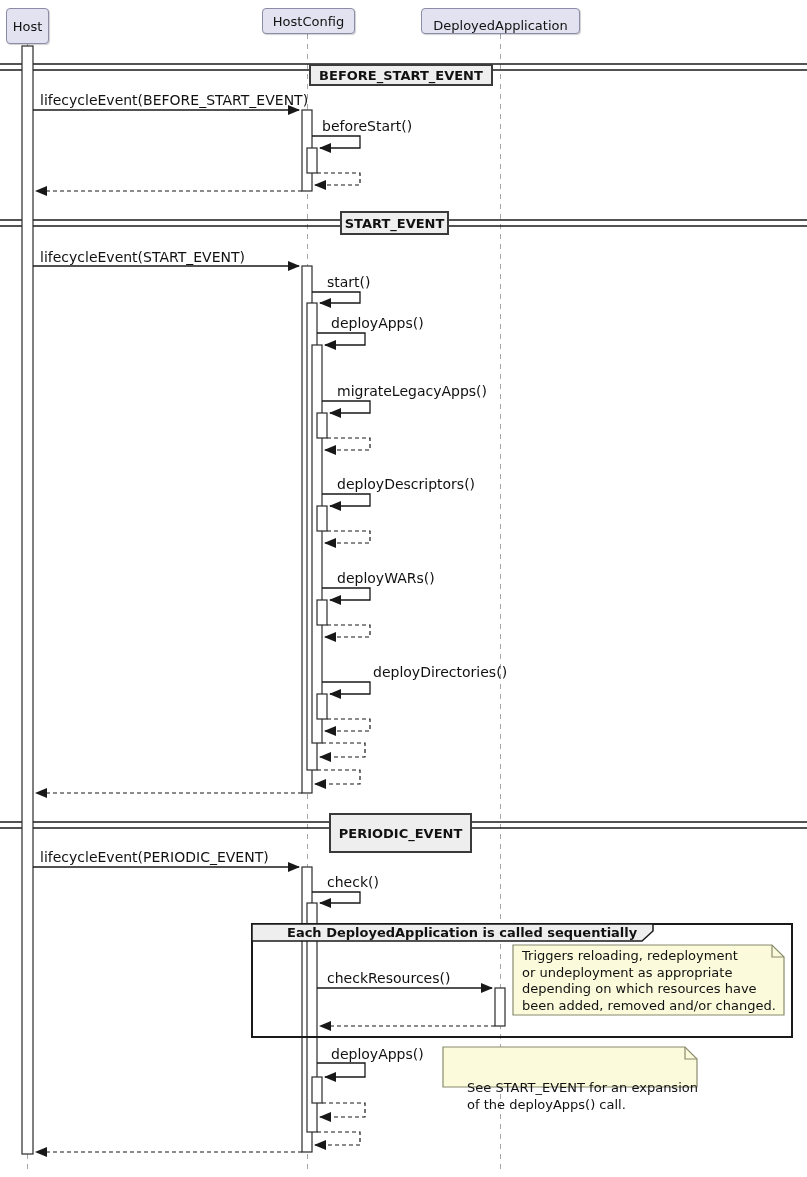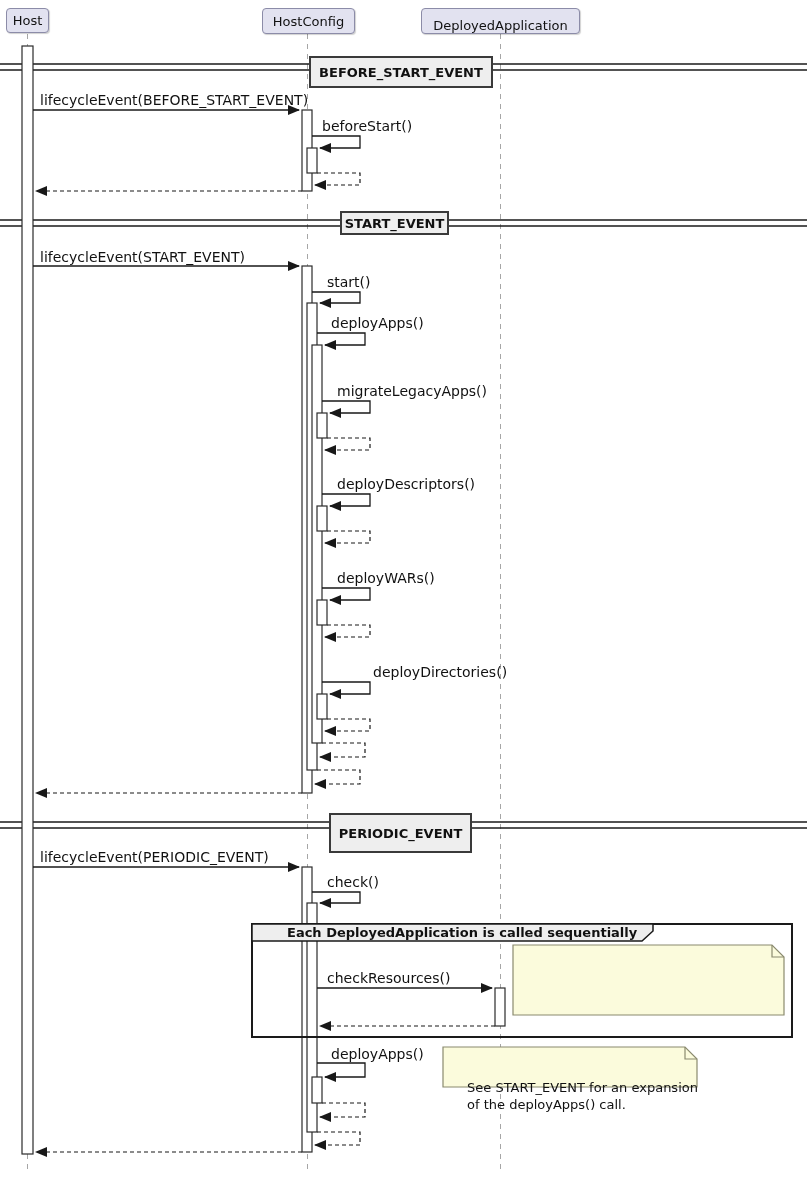--- a/index.html
+++ b/index.html
@@ -114,31 +114,31 @@
 
     <g>
       <path d="M513,945 H772 L784,957 V1015 H513 Z" fill="#FBFBDC" stroke="#8A8A6E" stroke-width="1.2"></path>
       <path d="M772,945 V957 H784" fill="none" stroke="#8A8A6E" stroke-width="1.2"></path>
 
       <path d="M443,1047 H685 L697,1059 V1087 H443 Z" fill="#FBFBDC" stroke="#8A8A6E" stroke-width="1.2"></path>
       <path d="M685,1047 V1059 H697" fill="none" stroke="#8A8A6E" stroke-width="1.2"></path>
     </g>
   </svg>
 
-  <div class="abs pbox" style="left:6px; top:8px; width:43px; height:25px;">
+  <div class="abs pbox" style="left:6px; top:8px; width:43px; height:36px;">
     <span>Host</span>
   </div>
   <div class="abs pbox" style="left:262px; top:8px; width:93px; height:26px;">
     <span>HostConfig</span>
   </div>
   <div class="abs pbox" style="left:421px; top:8px; width:159px; height:26px;align-items:flex-end;">
     <span>DeployedApplication</span>
   </div>
 
-  <div class="abs divbox" style="left:309px; top:56px; width:184px; height:32px;">
+  <div class="abs divbox" style="left:309px; top:64px; width:184px; height:22px;">
     <span>BEFORE_START_EVENT</span>
   </div>
   <div class="abs divbox" style="left:340px; top:211px; width:109px; height:24px;">
     <span>START_EVENT</span>
   </div>
   <div class="abs divbox" style="left:329px; top:813px; width:143px; height:40px;">
     <span>PERIODIC_EVENT</span>
   </div>
 
   <div class="abs mlabel" style="left:40px; top:92px;">lifecycleEvent(BEFORE_START_EVENT)</div>
@@ -152,16 +152,20 @@
   <div class="abs mlabel" style="left:337px; top:570px;">deployWARs()</div>
   <div class="abs mlabel" style="left:337px; top:664px;margin-left:36px;">deployDirectories()</div>
 
   <div class="abs mlabel" style="left:40px; top:849px;">lifecycleEvent(PERIODIC_EVENT)</div>
   <div class="abs mlabel" style="left:327px; top:874px;">check()</div>
   <div class="abs mlabel" style="left:327px; top:970px;">checkResources()</div>
   <div class="abs mlabel" style="left:331px; top:1046px;">deployApps()</div>
 
   <div class="abs glabel" style="left:263px; top:925px;margin-left:24px;">Each DeployedApplication is called sequentially</div>
 
+  <div class="abs notetext" style="left:522px; top:948px; width:256px;">Triggers reloading, redeployment
+or undeployment as appropriate
+depending on which resources have
+been added, removed and/or changed.</div>
   <div class="abs notetext" style="left:451px; top:1080px; width:240px;margin-left:16px;">See START_EVENT for an expansion
 of the deployApps() call.</div>
 
 </div>
 
 </body></html>

